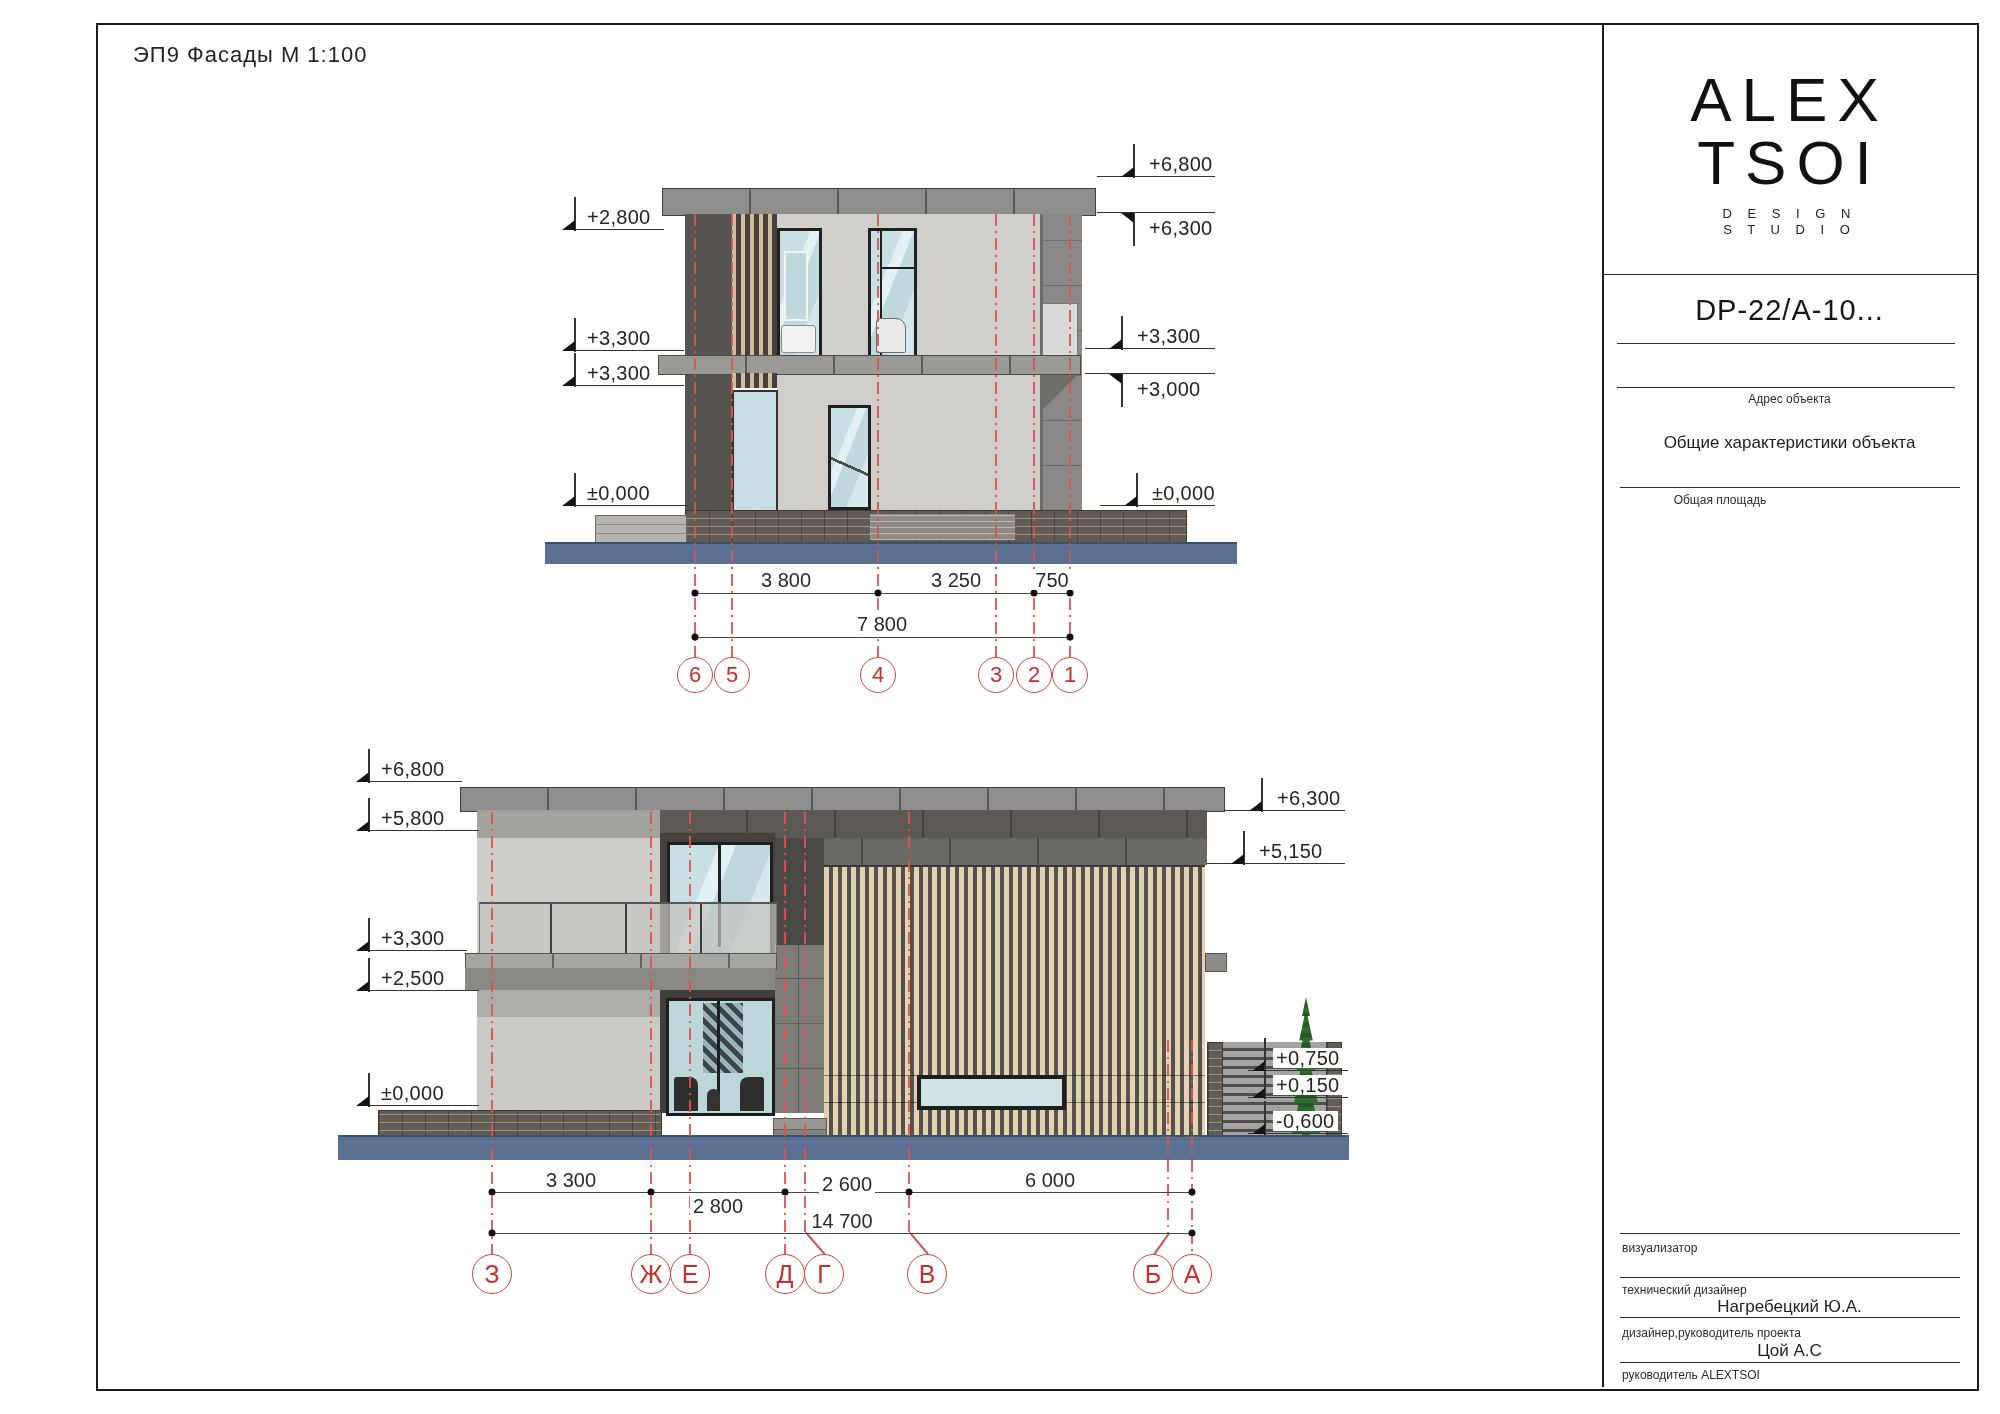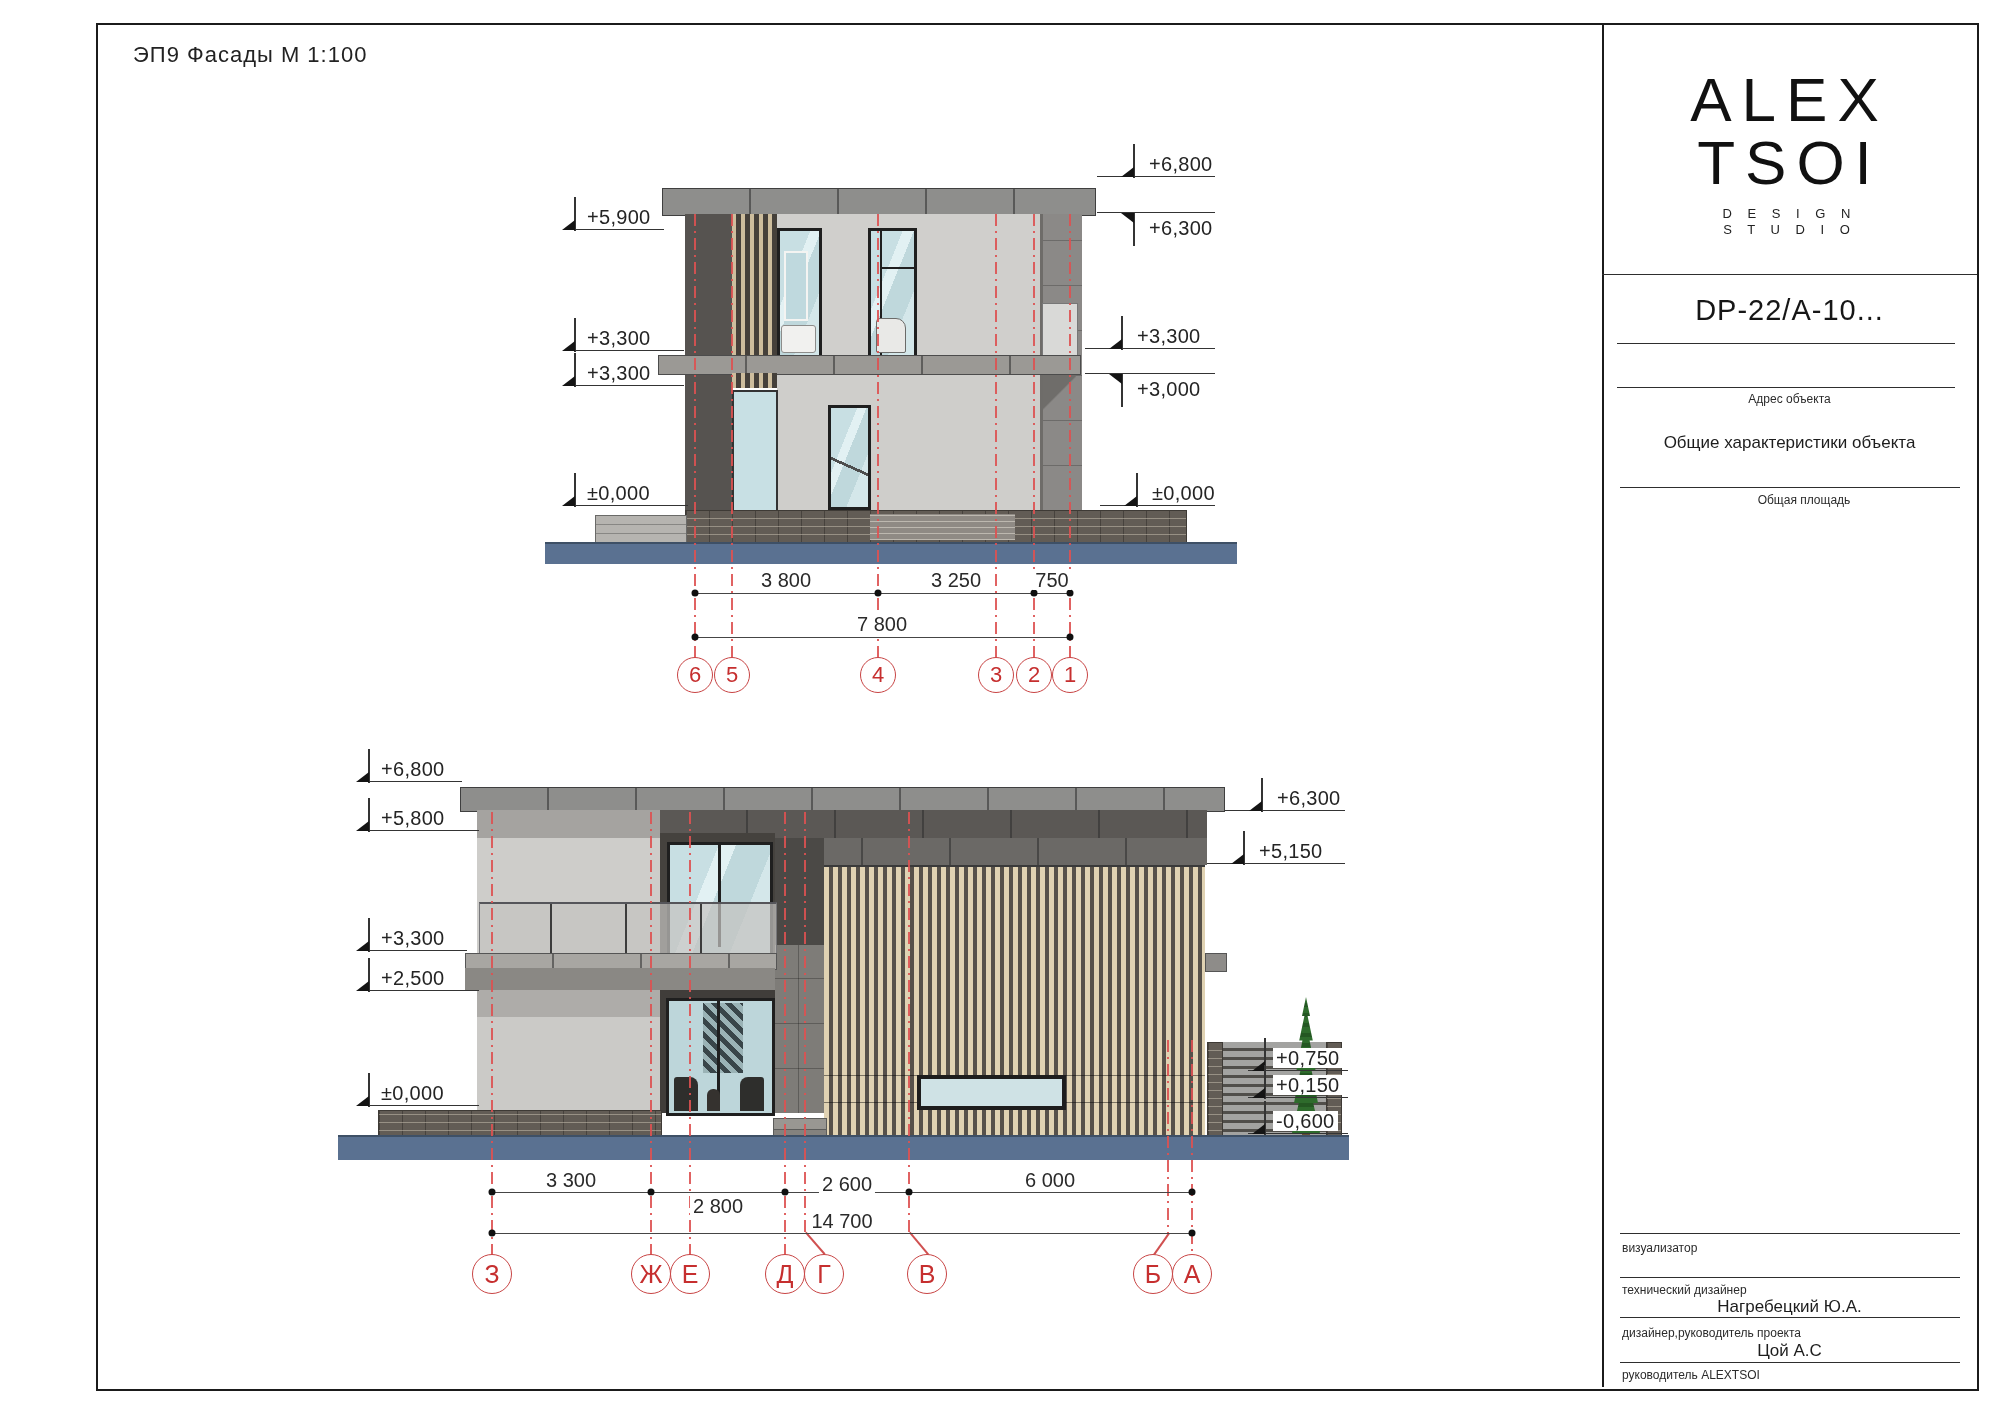--- a/index.html
+++ b/index.html
@@ -97,21 +97,21 @@
     <div class="axv" style="left:694px;top:214px;height:444px"></div>
     <div class="axv" style="left:731px;top:214px;height:444px"></div>
     <div class="axv" style="left:877px;top:214px;height:444px"></div>
     <div class="axv" style="left:995px;top:214px;height:444px"></div>
     <div class="axv" style="left:1033px;top:214px;height:444px"></div>
     <div class="axv" style="left:1069px;top:214px;height:444px"></div>
 
     <div class="lvl" style="left:572px;top:229px;width:92px">
         <i class="tick"></i>
         <b class="tri"></b>
-        <span class="lbl">+5,900</span>
+        <span class="lbl">+2,800</span>
       </div>
     <div class="lvl" style="left:572px;top:350px;width:112px">
         <i class="tick"></i>
         <b class="tri"></b>
         <span class="lbl">+3,300</span>
       </div>
     <div class="lvl" style="left:572px;top:385px;width:112px">
         <i class="tick"></i>
         <b class="tri"></b>
         <span class="lbl">+3,300</span>
@@ -326,21 +326,21 @@
       </div>
     </div>
     <div class="tbl-line" style="left:1602px;top:274px;width:375px"></div>
 
     <div class="abs" style="left:1602px;top:294px;width:375px;text-align:center;font-size:29px;letter-spacing:1px;color:#161616">DP-22/A-10...</div>
     <div class="tbl-line" style="left:1617px;top:343px;width:338px"></div>
     <div class="tbl-line" style="left:1617px;top:387px;width:338px"></div>
     <div class="abs title-sm" style="left:1602px;top:392px;width:375px;text-align:center">Адрес объекта</div>
     <div class="abs" style="left:1602px;top:433px;width:375px;text-align:center;font-size:17px;color:#1d1d1d">Общие характеристики объекта</div>
     <div class="tbl-line" style="left:1620px;top:487px;width:340px"></div>
-    <div class="abs title-sm" style="left:1640px;top:493px;width:328px;text-align:center">Общая площадь</div>
+    <div class="abs title-sm" style="left:1556px;top:493px;width:328px;text-align:center">Общая площадь</div>
 
     <div class="tbl-line" style="left:1620px;top:1233px;width:340px"></div>
     <div class="abs title-sm" style="left:1622px;top:1241px">визуализатор</div>
     <div class="tbl-line" style="left:1620px;top:1277px;width:340px"></div>
     <div class="abs title-sm" style="left:1622px;top:1283px">технический дизайнер</div>
     <div class="abs" style="left:1602px;top:1297px;width:375px;text-align:center;font-size:17px;color:#1d1d1d">Нагребецкий Ю.А.</div>
     <div class="tbl-line" style="left:1620px;top:1317px;width:340px"></div>
     <div class="abs title-sm" style="left:1622px;top:1326px">дизайнер,руководитель проекта</div>
     <div class="abs" style="left:1602px;top:1341px;width:375px;text-align:center;font-size:17px;color:#1d1d1d">Цой А.С</div>
     <div class="tbl-line" style="left:1620px;top:1362px;width:340px"></div>

